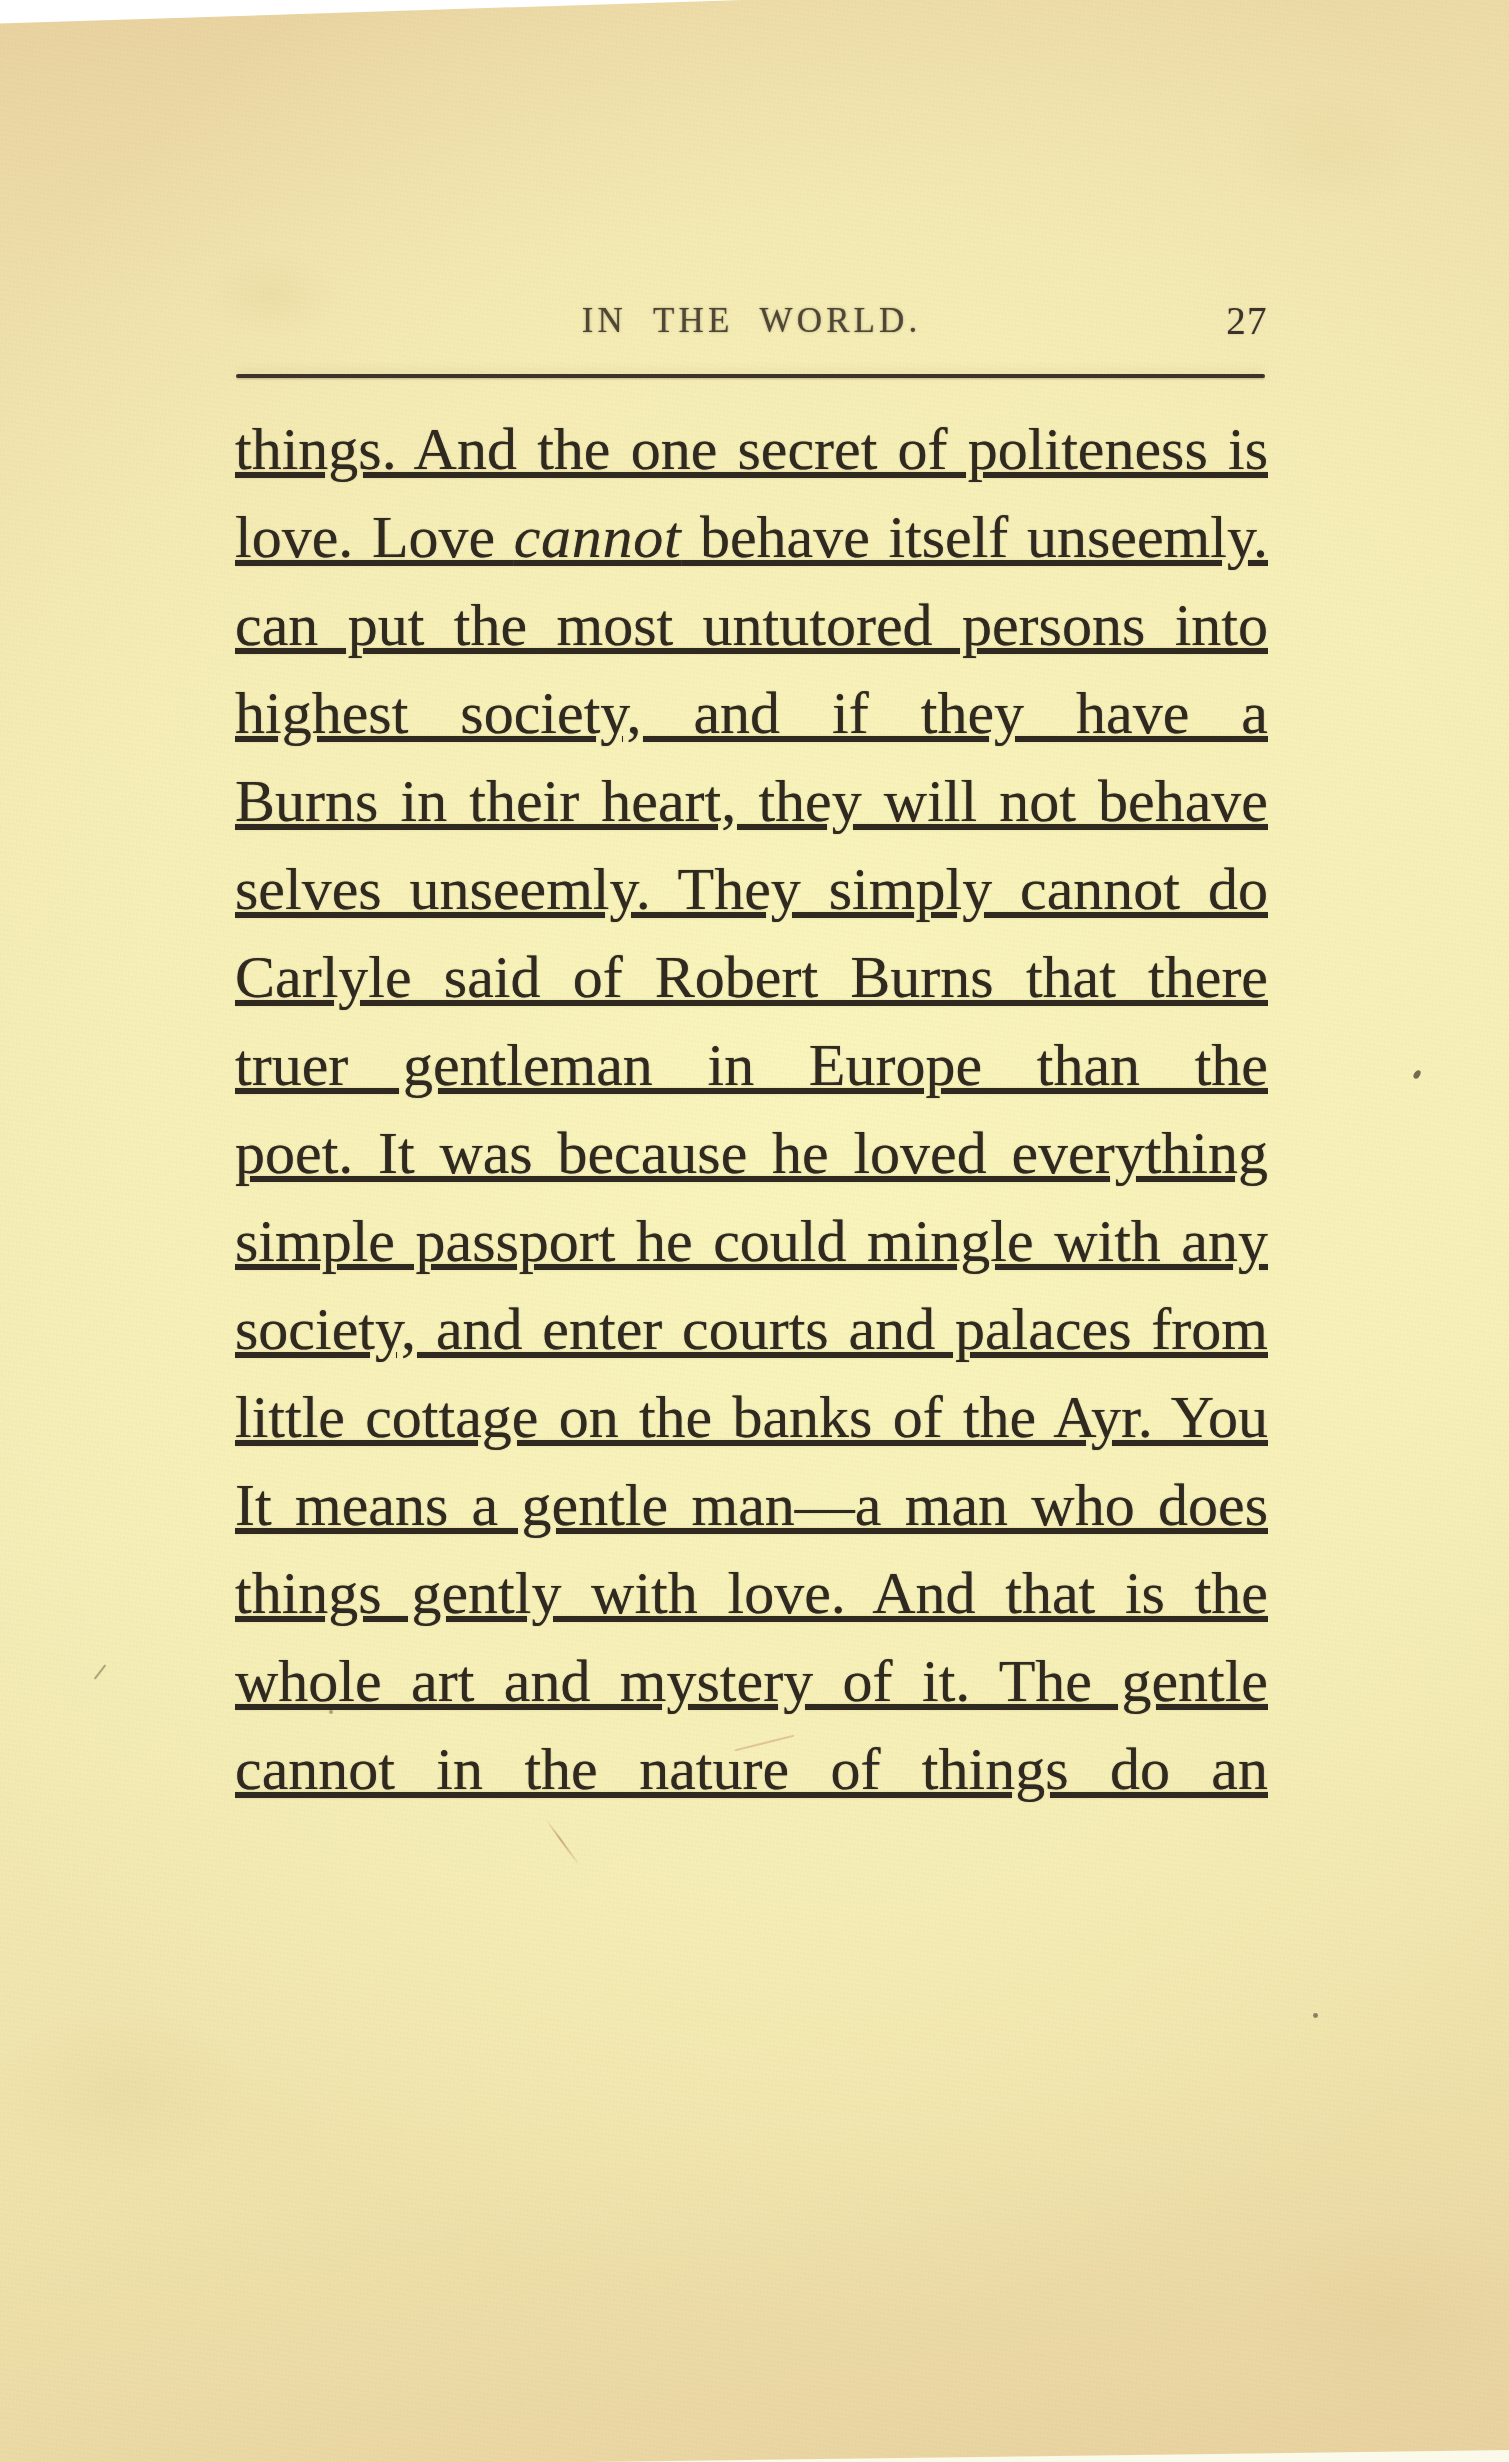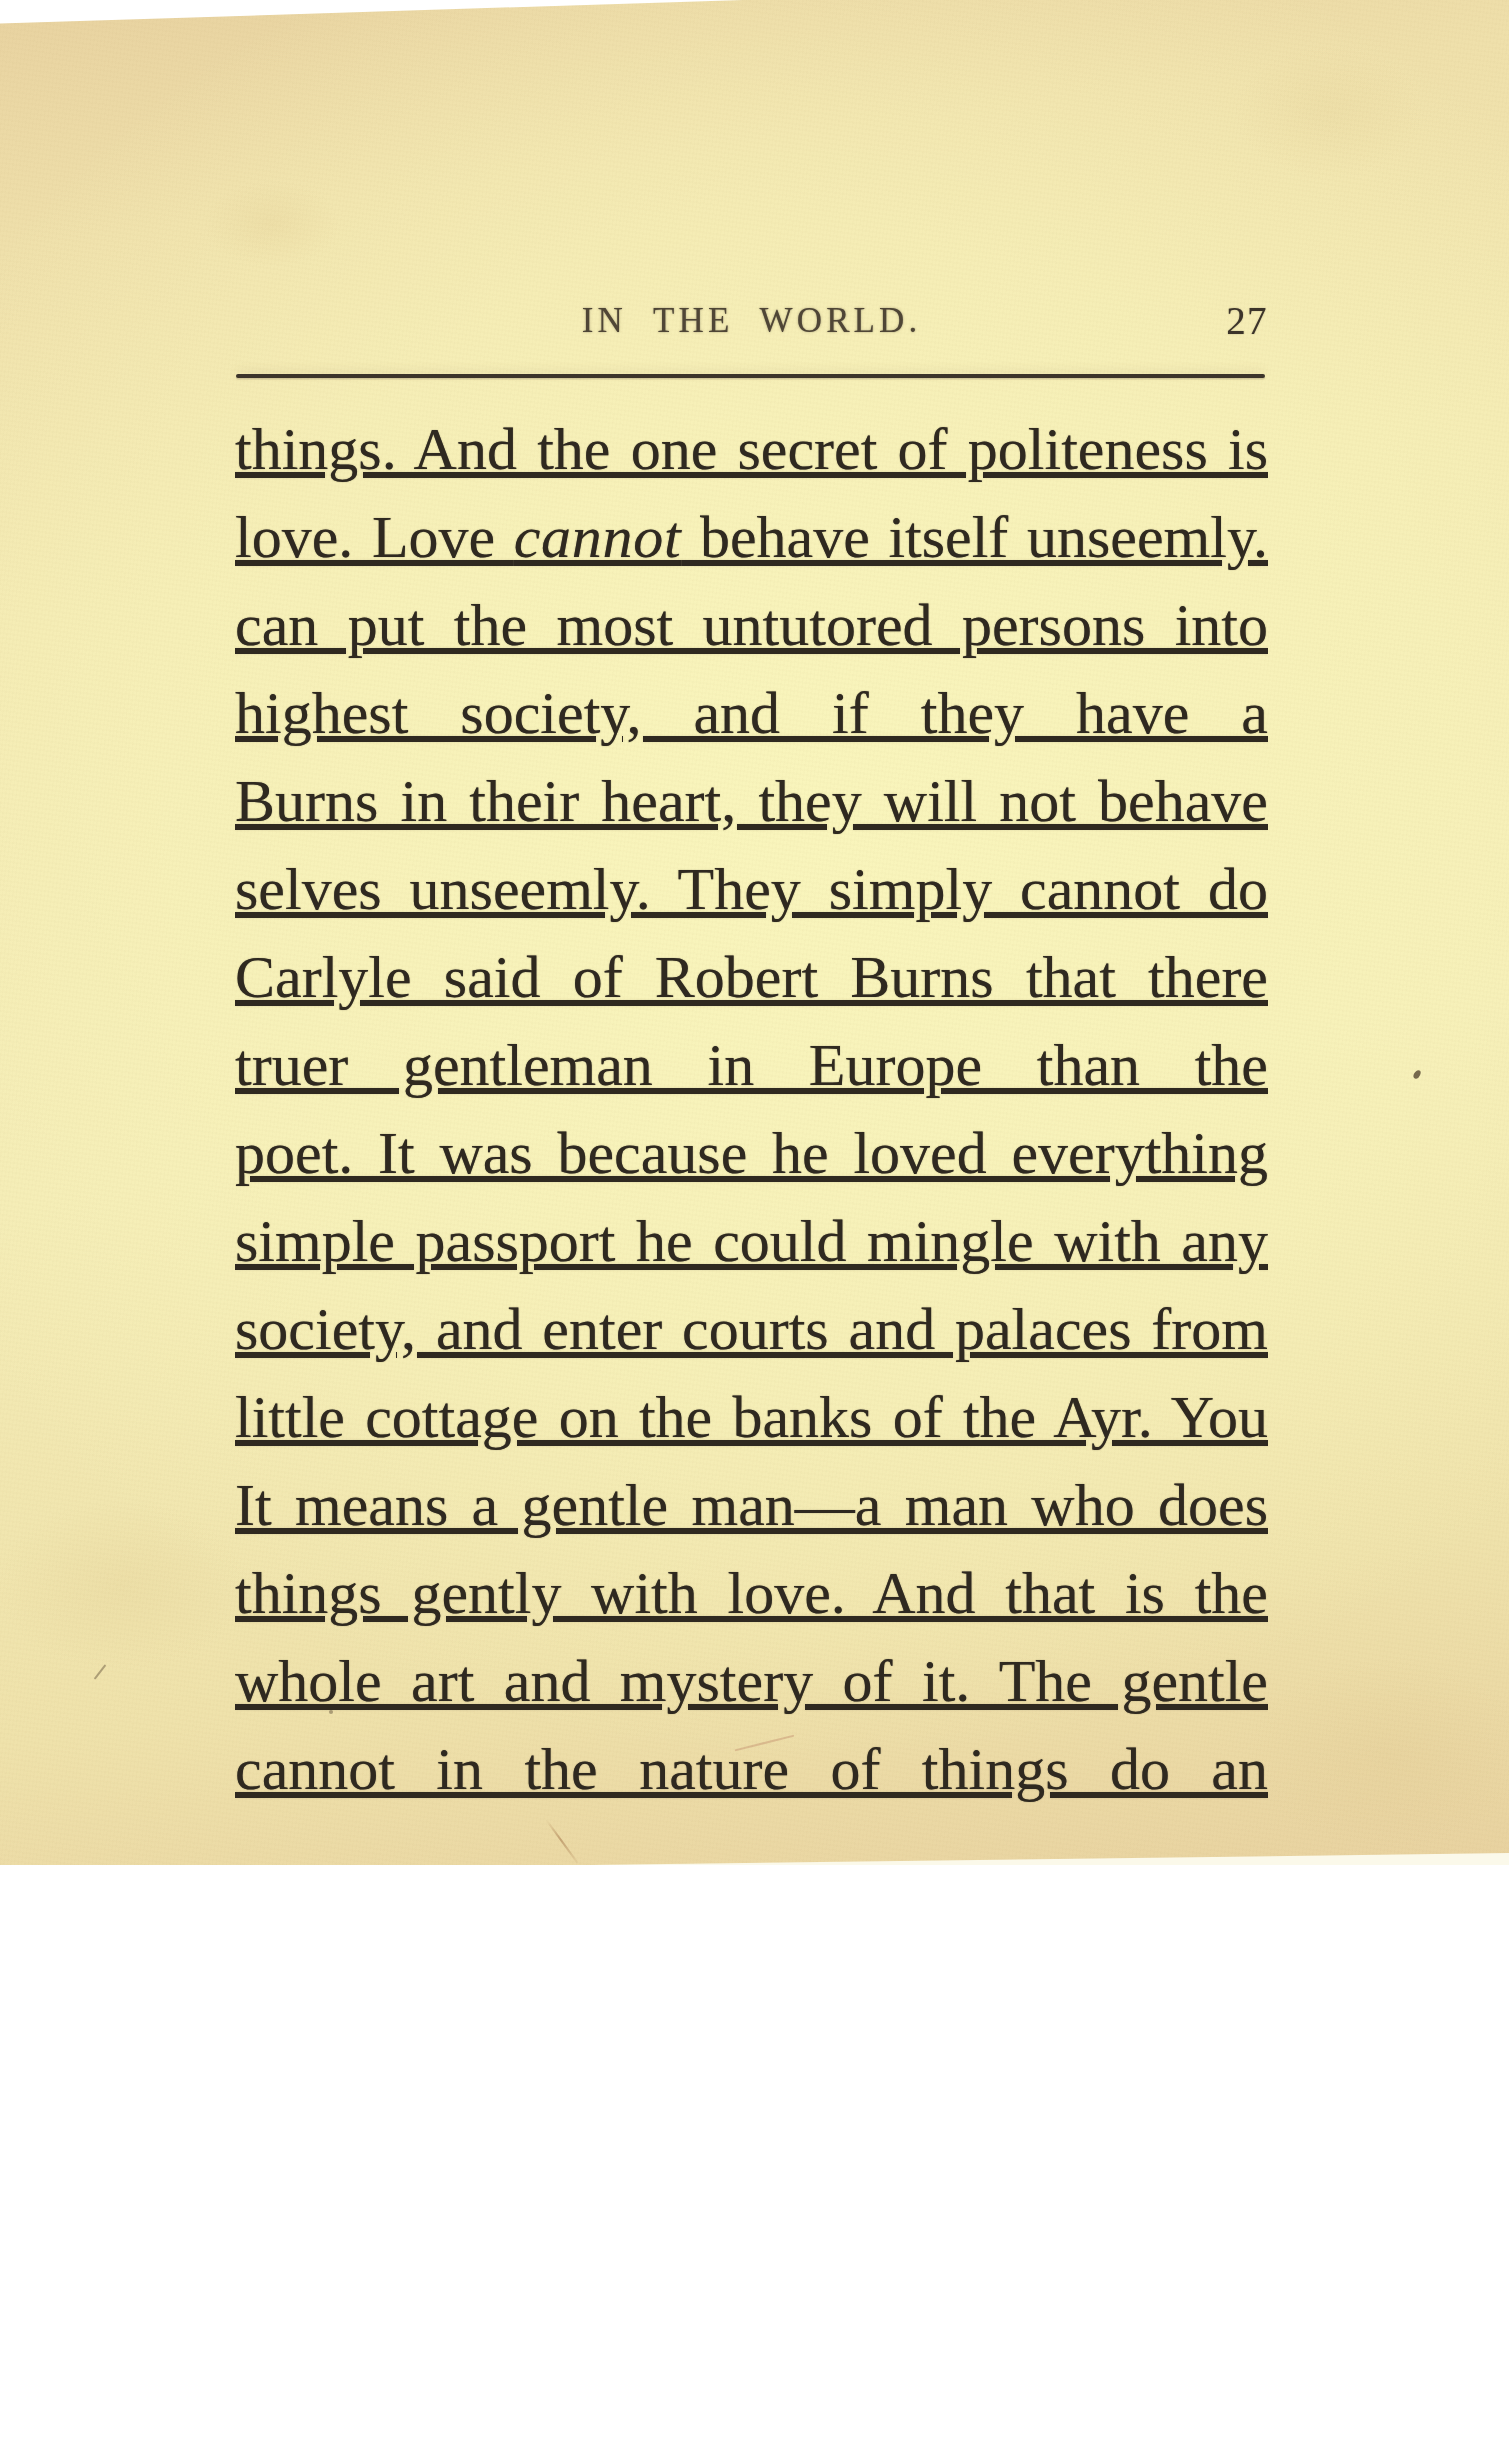--- a/index.html
+++ b/index.html
@@ -3,21 +3,21 @@
 <meta charset="utf-8">
 <style>
   html, body {
     margin: 0;
     padding: 0;
     background: #ffffff;
   }
   .scan {
     position: relative;
     width: 1510px;
-    height: 1865px;
+    height: 2462px;
     overflow: hidden;
     background: #ffffff;
     font-family: "Liberation Serif", "DejaVu Serif", serif;
   }
   .paper {
     position: absolute;
     inset: 0;
     background:
       radial-gradient(95% 70% at 54% 44%, var(--paper-light, #f9f5bc) 0%, rgba(249,245,188,0.55) 45%, rgba(249,245,188,0) 72%),
       linear-gradient(172deg, var(--paper-edge, #e8d2a0) 0%, #efe0ab 12%, #f3e9b2 30%, #f4ecb6 58%, #efe2ab 84%, var(--paper-edge, #e8d2a0) 100%);

